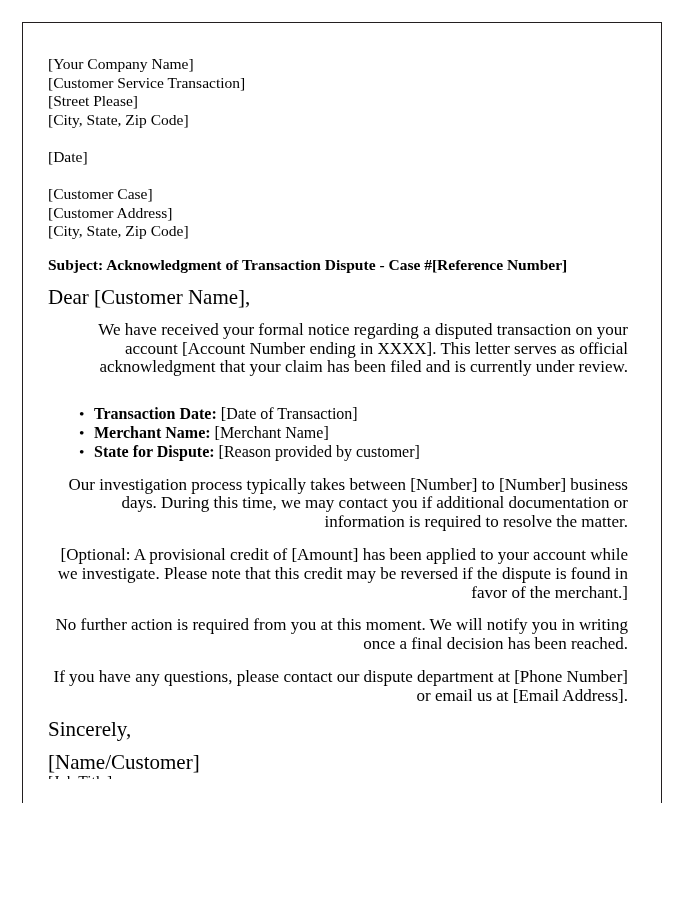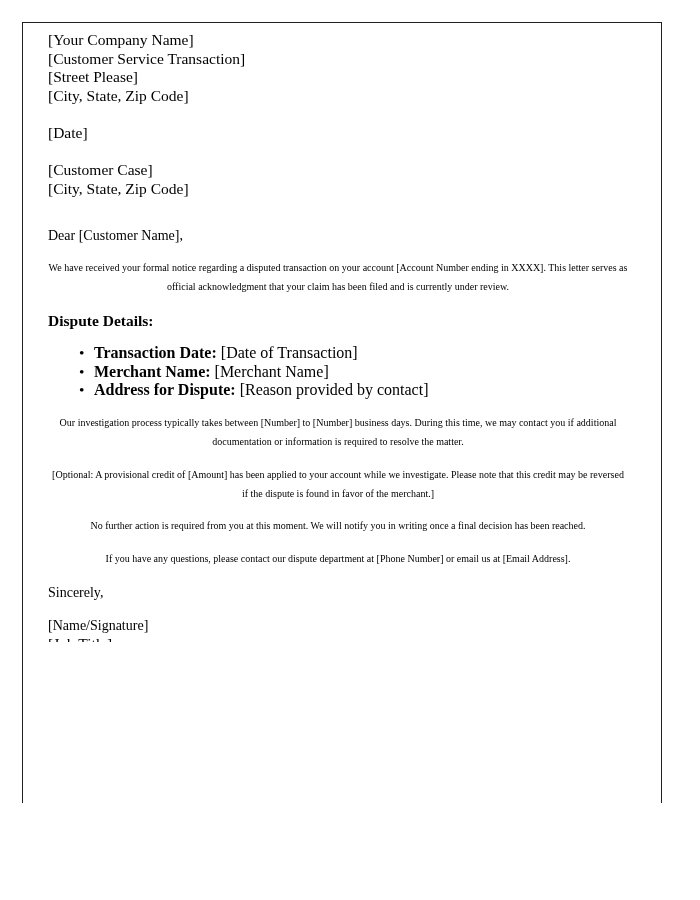--- a/index.html
+++ b/index.html
@@ -22,21 +22,21 @@
     height: 781px;
     border: 1px solid #231f20;
     border-bottom: none;
     box-sizing: border-box;
     background: #ffffff;
     overflow: hidden;
   }
   .page-content {
     position: absolute;
     left: 25px;
-    top: 8px;
+    top: 32px;
     width: 580px;
   }
   .addr-block {
     font-size: 15.5px;
     line-height: 18.6px;
   }
   .addr-line {
     white-space: nowrap;
   }
   .gap-block {
@@ -45,28 +45,28 @@
   .gap-small {
     height: 14px;
   }
   .subject-line {
     font-size: 15.5px;
     font-weight: bold;
     line-height: 19px;
     white-space: nowrap;
   }
   .salutation {
-    font-size: 14px;
+    font-size: 21px;
     line-height: 19px;
   }
   p.para {
     margin: 0;
-    font-size: 10px;
+    font-size: 17px;
     line-height: 18.8px;
-    text-align: center;
+    text-align: right;
   }
   .section-head {
     font-size: 15.5px;
     font-weight: bold;
     line-height: 19px;
   }
   ul.detail-list {
     margin: 0;
     padding: 0 0 0 46px;
     list-style: none;
@@ -110,52 +110,53 @@
     <div class="gap-block"></div>
 
     <div class="addr-block">
       <div class="addr-line">[Date]</div>
     </div>
 
     <div class="gap-block"></div>
 
     <div class="addr-block">
       <div class="addr-line">[Customer Case]</div>
+      <div class="addr-line">[Customer Address]</div>
       <div class="addr-line">[City, State, Zip Code]</div>
     </div>
 
     <div class="gap-small"></div>
 
+    <div class="subject-line">Subject: Acknowledgment of Transaction Dispute - Case #[Reference Number]</div>
 
     <div class="gap-small"></div>
 
     <div class="salutation">Dear [Customer Name],</div>
 
     <div class="gap-small"></div>
 
     <p class="para">We have received your formal notice regarding a disputed transaction on your account [Account Number ending in XXXX]. This letter serves as official acknowledgment that your claim has been filed and is currently under review.</p>
 
     <div class="gap-small"></div>
 
-    <div class="section-head">Dispute Details:</div>
 
     <div class="gap-small"></div>
 
     <ul class="detail-list">
       <li>
         <span class="bullet-label">Transaction Date:</span>
         <span>[Date of Transaction]</span>
       </li>
       <li>
         <span class="bullet-label">Merchant Name:</span>
         <span>[Merchant Name]</span>
       </li>
       <li>
-        <span class="bullet-label">Address for Dispute:</span>
-        <span>[Reason provided by contact]</span>
+        <span class="bullet-label">State for Dispute:</span>
+        <span>[Reason provided by customer]</span>
       </li>
     </ul>
 
     <div class="gap-small"></div>
 
     <p class="para">Our investigation process typically takes between [Number] to [Number] business days. During this time, we may contact you if additional documentation or information is required to resolve the matter.</p>
 
     <div class="gap-small"></div>
 
     <p class="para">[Optional: A provisional credit of [Amount] has been applied to your account while we investigate. Please note that this credit may be reversed if the dispute is found in favor of the merchant.]</p>
@@ -167,17 +168,17 @@
     <div class="gap-small"></div>
 
     <p class="para">If you have any questions, please contact our dispute department at [Phone Number] or email us at [Email Address].</p>
 
     <div class="gap-small"></div>
 
     <div class="salutation">Sincerely,</div>
 
     <div class="gap-small"></div>
 
-    <div class="salutation">[Name/Signature]</div>
+    <div class="salutation">[Name/Customer]</div>
     <div class="clipped-line">[Job Title]</div>
 
   </div>
 </div>
 
 </body></html>

